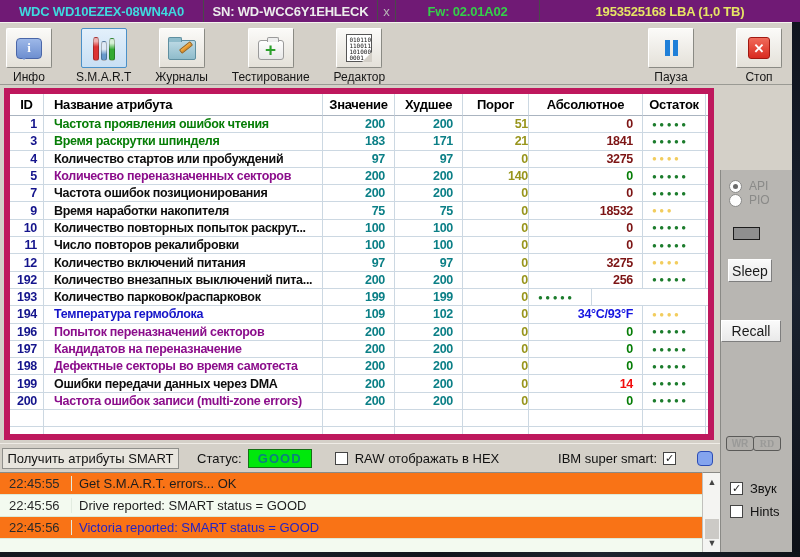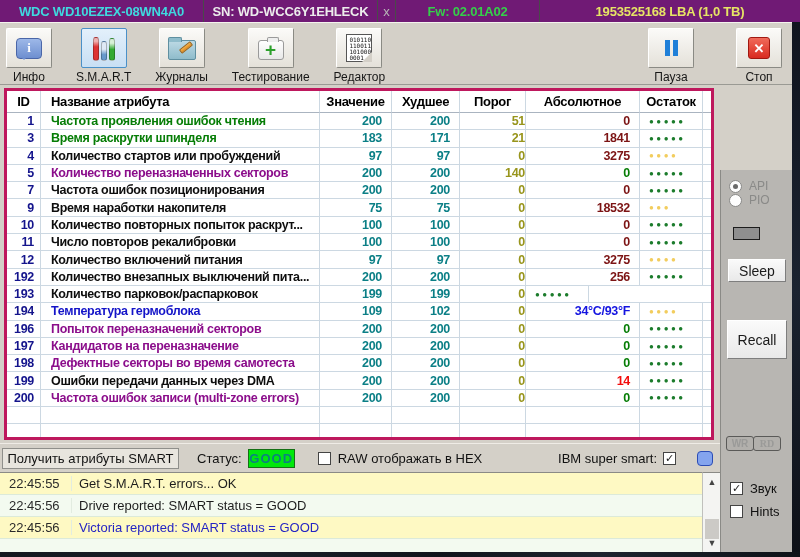--- a/index.html
+++ b/index.html
@@ -64,21 +64,21 @@
   .ic-doc::after { content:""; position:absolute; right:-1px; bottom:-1px; border:5px solid transparent;
     border-bottom-color:#d4d0c8; border-right-color:#d4d0c8; }
   .ic-pause { display:flex; gap:3px; }
   .ic-pause i { width:5px; height:16px; background:#1f7fd8; display:block; }
   .ic-stop { width:22px; height:22px; background:linear-gradient(#f06a5a,#d92b20); border:1px solid #a01810;
     border-radius:3px; color:#fff; font-weight:bold; font-size:13px; display:flex; align-items:center; justify-content:center; }
   
   .main { position:absolute; left:0; top:85px; width:792px; height:358px; background:#d4d0c8; }
   .table-frame {
     position:absolute; left:4px; top:3px; width:710px; height:352px;
-    background:#fff; border:3px solid #be185d; overflow:hidden;
+    background:#fff; border:6px solid #be185d; overflow:hidden;
   }
   .trow { display:flex; height:17.3px; }
   .trow.thead { height:22px; font-weight:bold; color:#000; }
   .td {
     border-right:1px solid #ccd8e2; border-bottom:1px solid #ccd8e2;
     font-size:12.5px; font-weight:bold; letter-spacing:-0.3px;
     display:flex; align-items:center; overflow:hidden; white-space:nowrap;
   }
   .thead .td { font-size:13px; justify-content:center; border-bottom:1px solid #aab4c0; }
   .thead .td.c-name { justify-content:flex-start; padding-left:10px; }
@@ -96,46 +96,46 @@
   .d-green{color:#1c7c2c;} .d-yellow{color:#f2cd5e;}
   
   .sidebar { position:absolute; left:720px; top:85px; width:72px; height:387px; background:#b8b6b2; border-left:1px solid #8a8a86; }
   .radio-line { position:absolute; left:8px; display:flex; align-items:center; gap:7px; font-size:12px; color:#8a8a88; }
   .radio { width:13px; height:13px; border-radius:50%; background:#fdfdfd; border:1px solid #8a8a88; position:relative; }
   .radio.on::after { content:""; position:absolute; left:3px; top:3px; width:5px; height:5px; border-radius:50%; background:#6a6a6a; }
   .gray-rect { position:absolute; left:12px; top:57px; width:27px; height:13px; background:#8f8f8f; border:1px solid #1c1c1c; }
   .sbtn { position:absolute; background:linear-gradient(#fafafa,#e9e9e9); border:1px solid;
     border-color:#ffffff #7e7e7e #7e7e7e #ffffff; font-size:14px; color:#1a1a1a;
     display:flex; align-items:center; justify-content:center; font-family:"Liberation Sans",sans-serif; }
-  .sbtn.sleep  { left:7px;  top:89px;  width:58px; height:23px; }
-  .sbtn.recall { left:6px;  top:150px; width:60px; height:39px; }
+  .sbtn.sleep  { left:7px;  top:89px;  width:44px; height:23px; }
+  .sbtn.recall { left:0;  top:150px; width:60px; height:22px; }
   .sbtn.tiny   { font-size:10px; font-weight:bold; color:#9a9a98; background:#b2b0ac; border:1px solid #5a5a58; border-radius:3px; }
   .sbtn.wr { left:5px;  top:266px; width:28px; height:15px; }
   .sbtn.rd { left:32px; top:266px; width:28px; height:15px;font-family:Liberation Serif, serif; }
   .sbtn.passp { left:8px; top:334px; width:60px; height:23px; }
   
   .controlbar { position:absolute; left:0; top:443px; width:720px; height:29px; background:#d4d0c8;
     display:flex; align-items:center; font-size:13px; color:#111; border-top:1px solid #efece6; }
   .get-smart { margin-left:2px; width:177px; height:21px; background:#e8e5de; border:1px solid #8f8f8b;
     display:flex; align-items:center; justify-content:center; font-size:13px; color:#111; }
   .status-label { margin-left:18px; }
-  .good-box { margin-left:6px; width:47px; height:19px; background:#00e80c; border:1px solid #157015;
+  .good-box { margin-left:6px; width:64px; height:19px; background:#00e80c; border:1px solid #157015;
     display:flex; align-items:center; justify-content:center; font-weight:bold; font-size:13px; color:#0b8080; letter-spacing:1px; }
   .cb { width:13px; height:13px; background:#fff; border:1px solid #444; display:inline-flex;
     align-items:center; justify-content:center; font-size:11px; line-height:11px; color:#222; }
   .raw-cb { margin-left:23px; }
   .raw-label { margin-left:7px; }
   .ibm-label { margin-left:auto; }
   .ibm-cb { margin-left:6px; }
   .blue-chip { margin-left:21px; margin-right:7px; width:16px; height:15px; background:#84a4ee;
     border:1px solid #2c4cb4; border-radius:4px; }
   
   .logwrap { position:absolute; left:0; top:472px; width:702px; height:80px; background:#eef7ec;
     border-top:1px solid #8a8a86; overflow:hidden; }
-  .logrow { height:22px; display:flex; align-items:center; background:#fef9c3; border-bottom:1px solid #dcead9; font-size:13px; }
+  .logrow { height:22px; display:flex; align-items:center; background:#f97316; border-bottom:1px solid #dcead9; font-size:13px; }
   .logrow.tint { background:#f3faf0; }
   .log-time { width:72px; padding-left:9px; color:#2a2a2a; border-right:1px solid #e2ece0; }
   .log-msg { padding-left:7px; color:#1d1d1d; }
   .log-msg.blue { color:#2424c4; }
   .logscroll { position:absolute; left:702px; top:472px; width:18px; height:80px; background:#f4f4f2;
     border-top:1px solid #8a8a86; border-left:1px solid #c0c0bc; }
   .sarrow { position:absolute; left:0; width:18px; height:14px; display:flex; align-items:center;
     justify-content:center; font-size:9px; color:#444; }
   .sarrow.up { top:2px; } .sarrow.down { bottom:2px; }
   .sthumb { position:absolute; left:2px; top:46px; width:14px; height:20px; background:#cccac6; }

